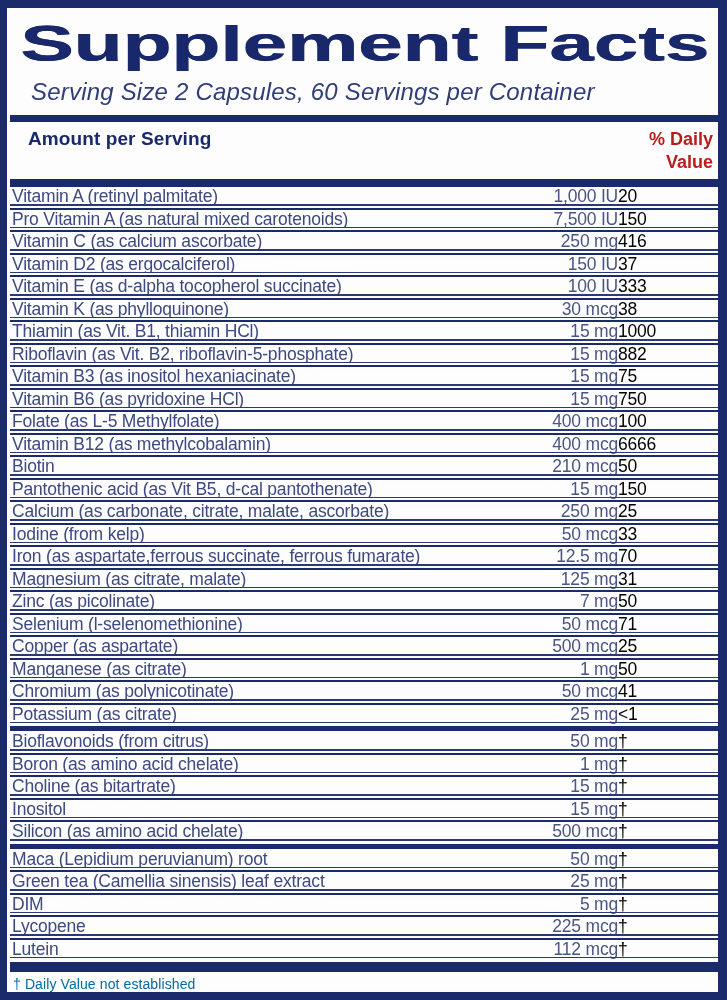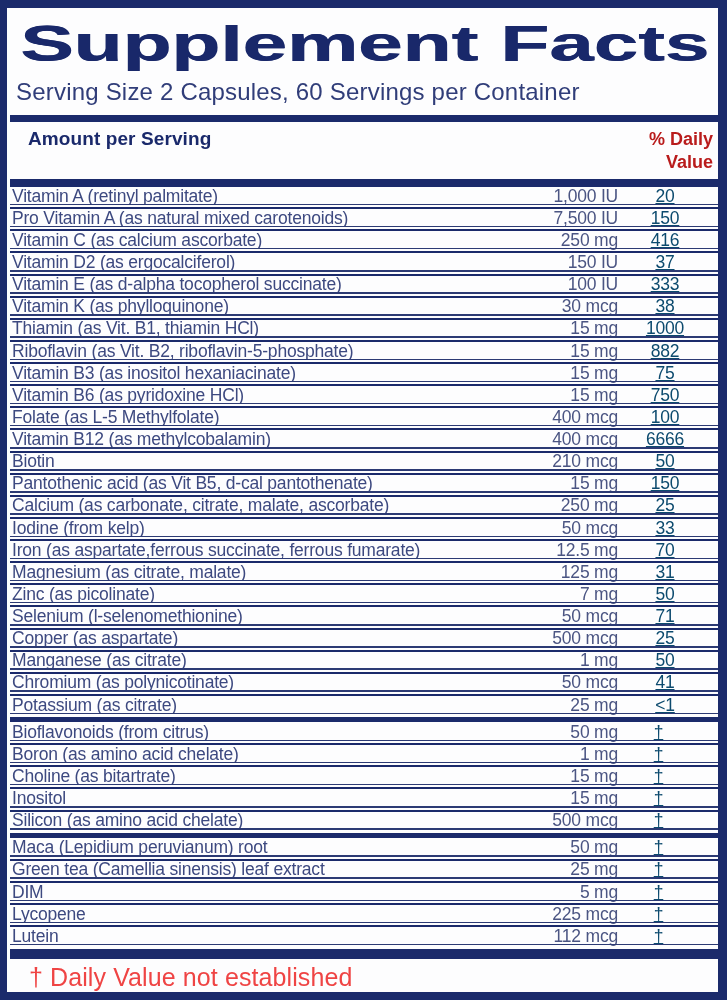--- a/index.html
+++ b/index.html
@@ -8,43 +8,43 @@
     border:8px solid #1b2a6b;border-left-width:7px;border-right-width:9px;
     background:#fdfdfe;display:flex;flex-direction:column;overflow:hidden;
     font-family:"Liberation Sans", sans-serif;
   }
   .title-wrap{margin:6px 0 0 13px;height:60px;flex:none;white-space:nowrap;}
   .title-text{
     display:inline-block;font-size:50px;font-weight:bold;color:#19286a;
     transform:scaleX(1.60);transform-origin:0 50%;letter-spacing:0px;
     text-shadow:0.6px 0 0 #19286a;line-height:60px;
   }
-  .serving{flex:none;font-size:24px;color:#303d79;margin:4px 0 9px 9px;letter-spacing:0.2px;}
+  .serving{flex:none;font-size:24px;color:#303d79;margin:4px 0 9px 24px;letter-spacing:0.2px;font-style:italic;}
   .bar{flex:none;height:7px;background:#1b2a6b;margin-left:3px;}
   .bar2{height:8px;}
   .hdr{flex:none;display:flex;align-items:flex-start;margin:6px 0 5px 3px;}
   .hdr-left{font-size:19px;font-weight:bold;color:#1a296b;padding-left:3px;letter-spacing:0.1px;margin-left:15px;}
   .hdr-right{margin-left:auto;text-align:right;font-size:18px;font-weight:bold;color:#b91c1c;line-height:23px;padding-right:5px;}
   .rows{flex:1;display:flex;flex-direction:column;margin-left:3px;}
   .row{
     flex:1;display:flex;align-items:flex-end;position:relative;
     border-bottom:2px solid #1b2a6b;padding-bottom:2px;
     font-size:17.5px;letter-spacing:-0.2px;line-height:1;
   }
   .row::after{content:"";position:absolute;left:0;right:0;bottom:2px;height:1.5px;background:#2c3a74;}
   .row.last{border-bottom:none;}
   .row.last::after{bottom:2px;}
   .nm{flex:1;color:#3d4980;padding-left:2px;white-space:nowrap;overflow:hidden;}
   .amt{width:125px;text-align:right;color:#4b5583;flex:none;}
-  .dv{width:100px;text-align:center;color:#0c4a6e;padding-right:6px;flex:none;box-sizing:border-box;text-decoration:underline;}
+  .dv{width:100px;text-align:left;color:#000000;padding-right:6px;flex:none;box-sizing:border-box;}
   .dv.dag{padding-right:19px;}
   .sep{flex:none;height:5px;background:#1b2a6b;margin:1px 0 1px 0;}
   .rows .sep{margin-left:0;}
   .endbar{flex:none;height:10px;background:#1b2a6b;margin:2px 0 1px 3px;}
-  .footnote{flex:none;font-size:25px;color:#ef4444;margin:3px 0 0 22px;letter-spacing:0.1px;}
+  .footnote{flex:none;font-size:14px;color:#0369a1;margin:3px 0 0 6px;letter-spacing:0.1px;}
 </style>
 </head>
 <body>
 
 <div class="sheet">
 
   <div class="title-wrap">
     <span class="title-text">Supplement Facts</span>
   </div>
 

